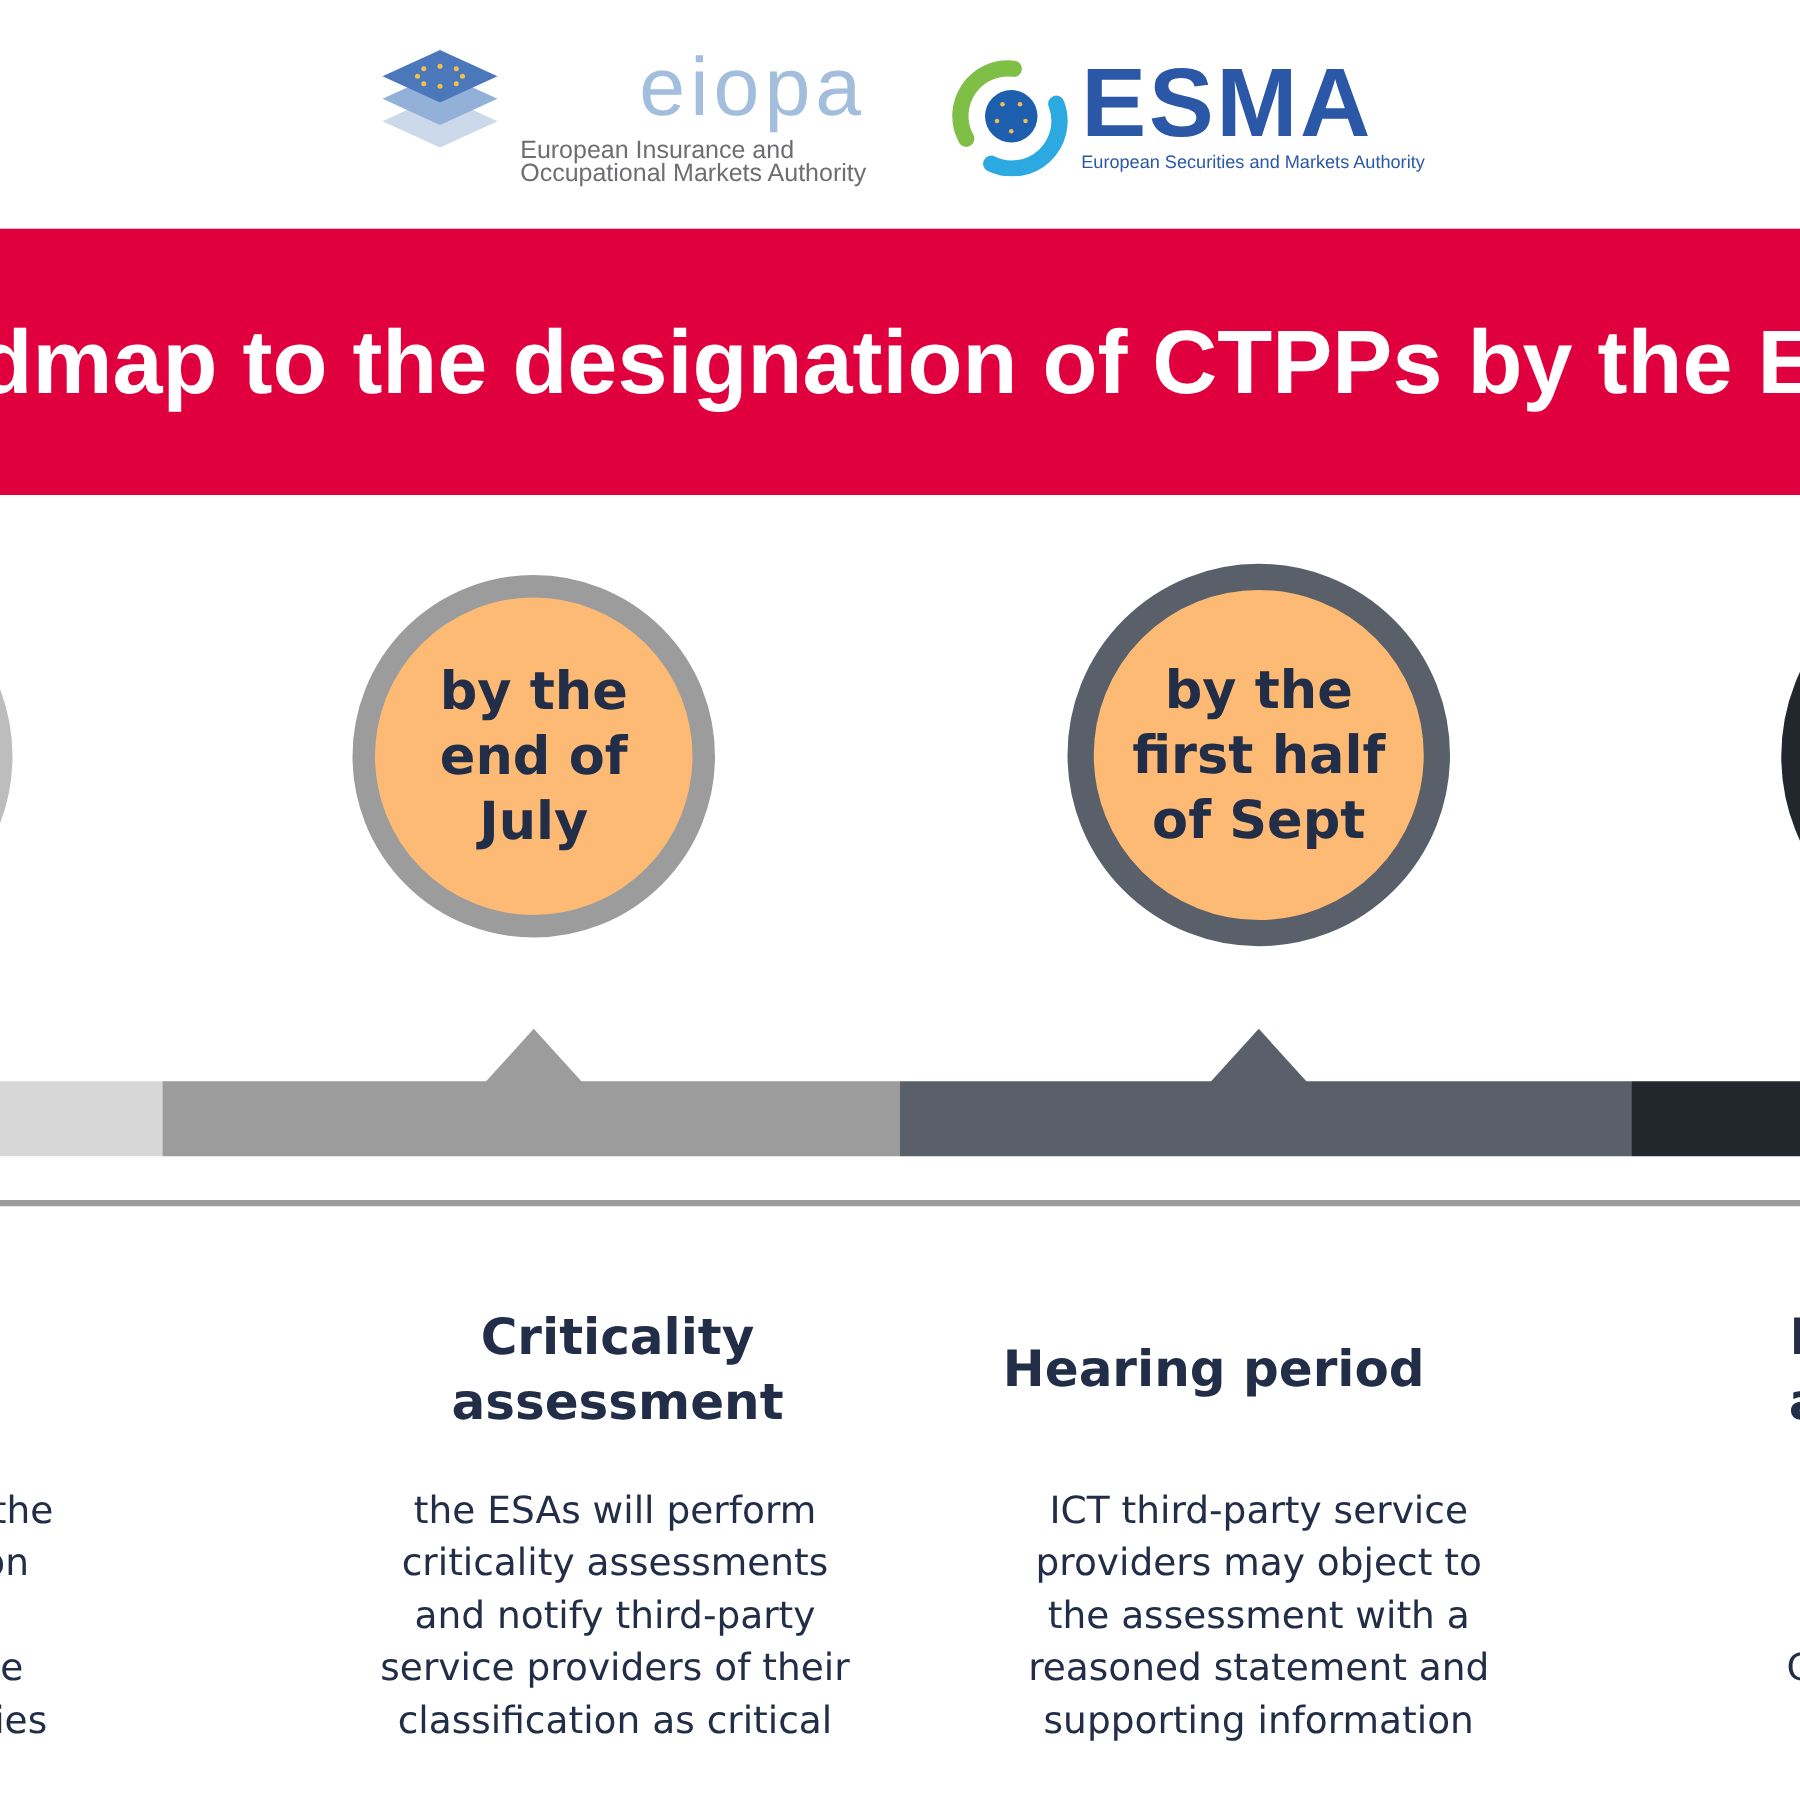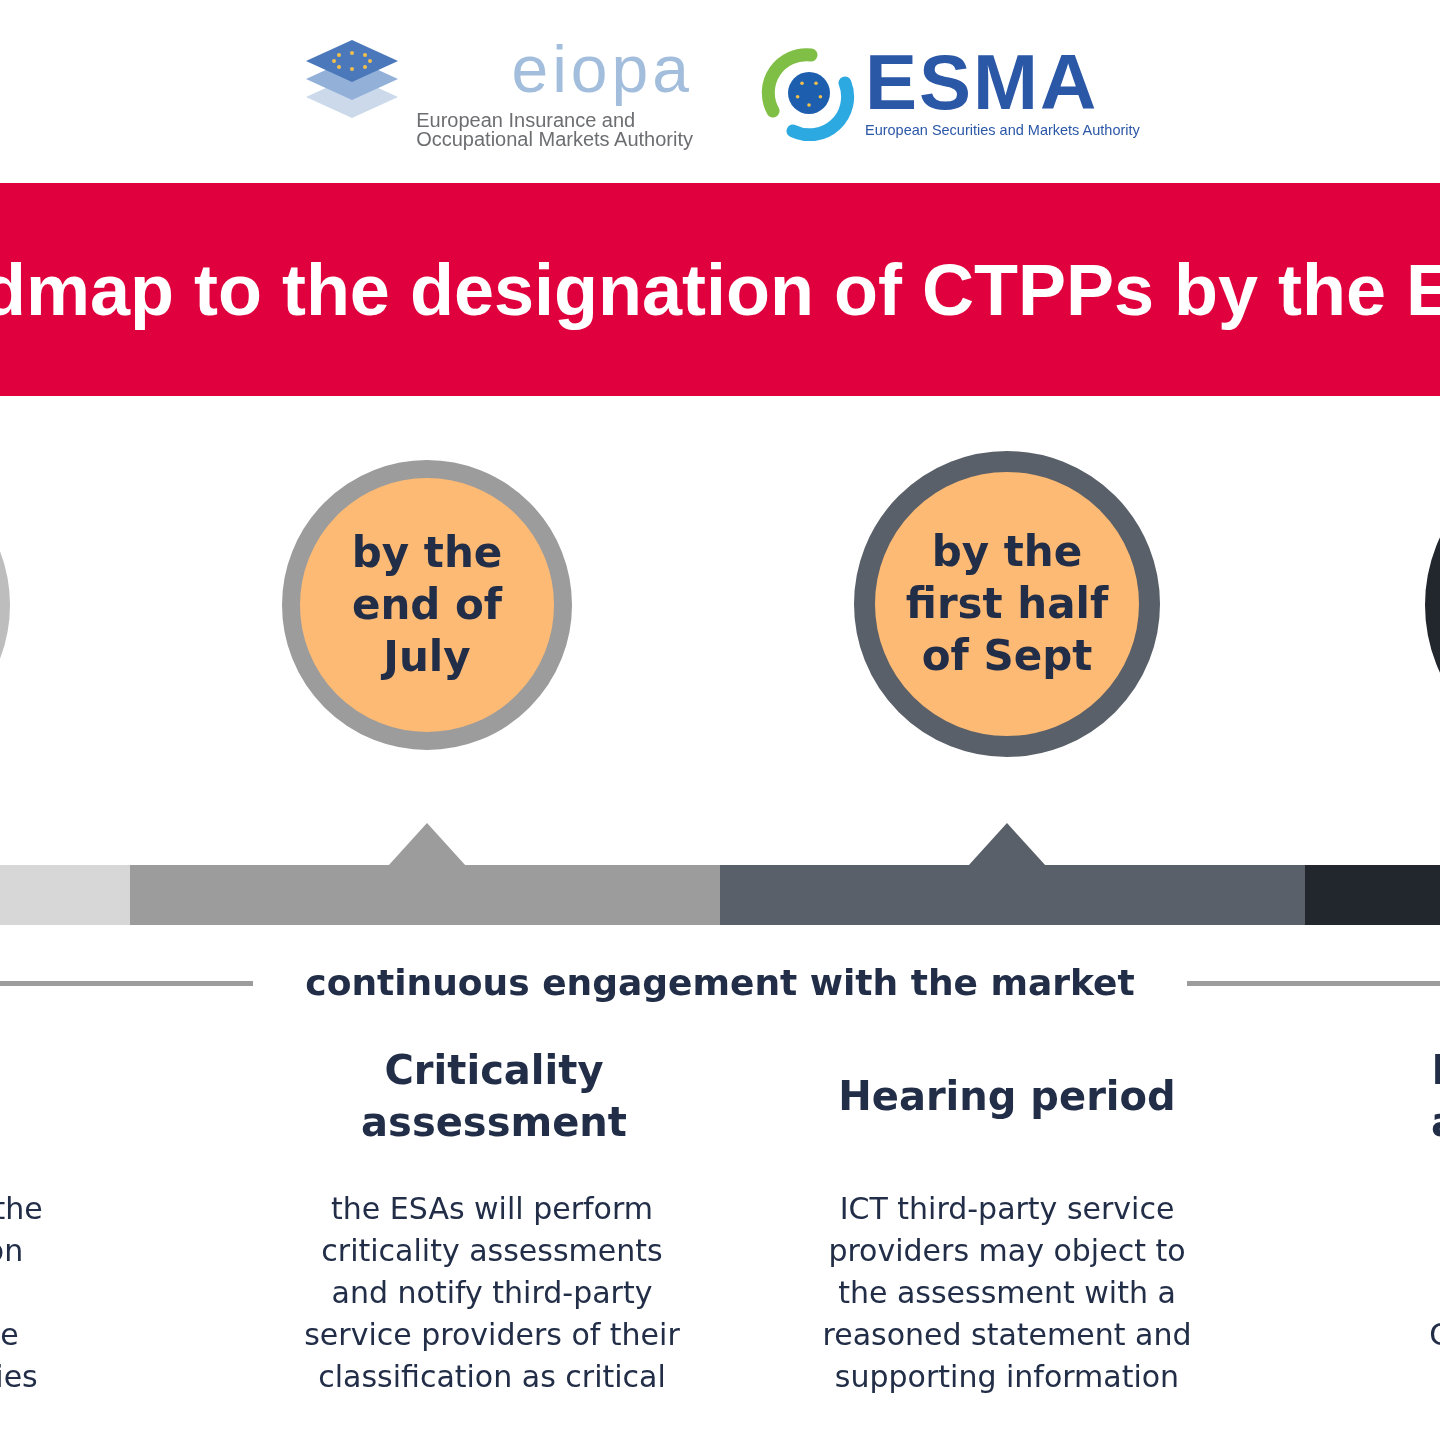--- a/index.html
+++ b/index.html
@@ -95,21 +95,21 @@
   }
 
   
   .col-heading {
     position: absolute; top: 1040px; width: 560px; height: 112px;
     transform: translateX(-50%);
     display: flex; align-items: center; justify-content: center; text-align: center;
     font-family: "DejaVu Sans", sans-serif; font-weight: bold;
     font-size: 40px; line-height: 52px; color: #222e48; white-space: pre-line;
   }
-  .h0 { left: 577px; } .h1 { left: 1224px; } .h2 { left: 1737px; } .h3 { left: 2317px; }
+  .h0 { left: 577px; } .h1 { left: 1224px; } .h2 { left: 1701px; } .h3 { left: 2317px; }
 
   .col-body {
     position: absolute; top: 1188px; width: 560px;
     transform: translateX(-50%); text-align: center;
     font-family: "DejaVu Sans", sans-serif; font-weight: 500;
     font-size: 30px; line-height: 42px; color: #222e48; white-space: pre-line;
   }
   .b0 { left: 577px; } .b1 { left: 1222px; } .b2 { left: 1737px; } .b3 { left: 2317px; }
 </style>
 </head>
@@ -190,21 +190,20 @@
   <div class="pointer p1"></div>
   <div class="pointer p2"></div>
 
   <div class="bar-seg s0"></div>
   <div class="bar-seg s1"></div>
   <div class="bar-seg s2"></div>
   <div class="bar-seg s3"></div>
 
   <div class="engagement">
     <span class="line"></span>
-    <span class="engagement-label">continuous engagement with the market</span>
     <span class="line"></span>
   </div>
 
   <div class="col-heading h0">Register
 submission</div>
   <div class="col-heading h1">Criticality
 assessment</div>
   <div class="col-heading h2">Hearing period</div>
   <div class="col-heading h3">Final decision
 and oversight</div>

